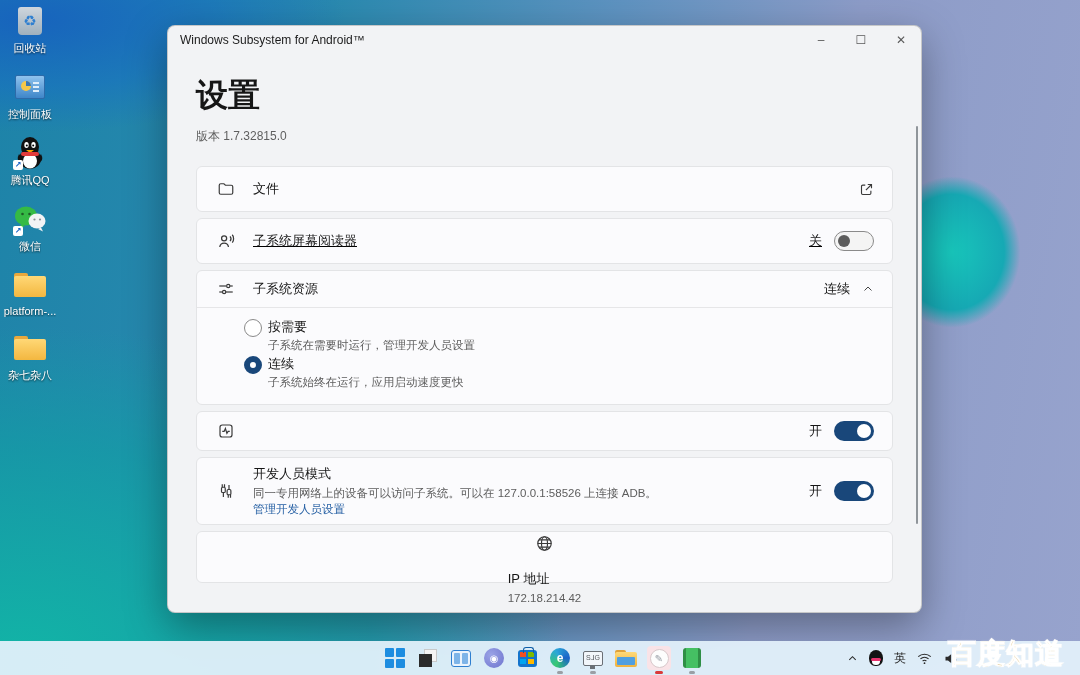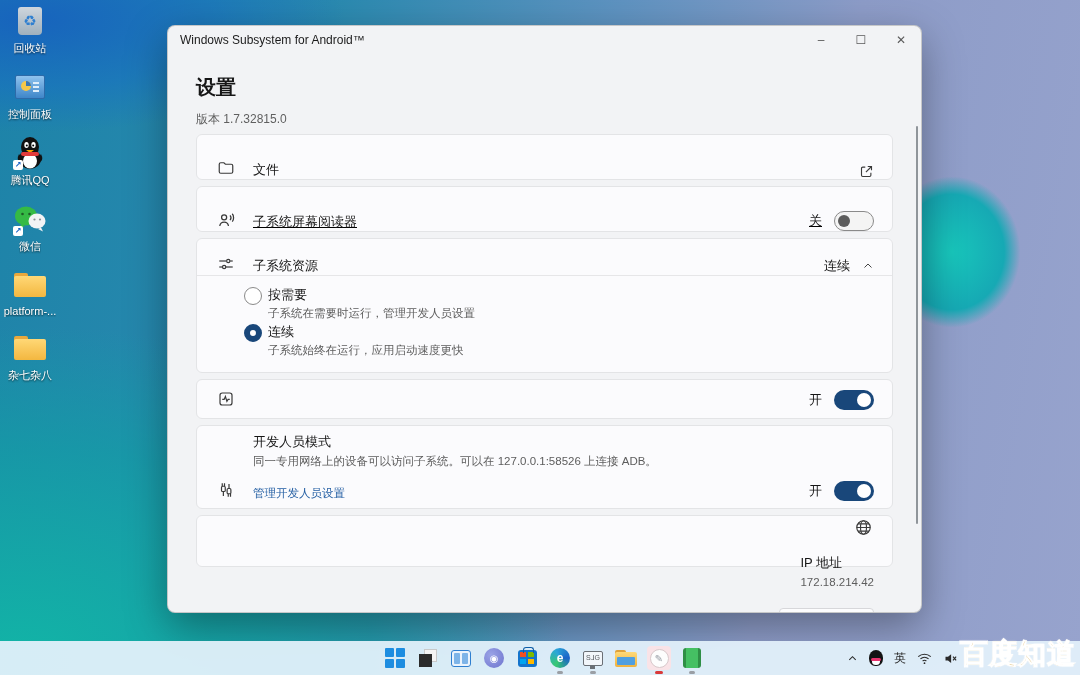--- a/index.html
+++ b/index.html
@@ -31,25 +31,25 @@
   .win {
     position:absolute; left:167px; top:25px; width:755px; height:588px;
     background:#f2f3f5; border:1px solid rgba(0,0,0,.18); border-radius:8px;
     box-shadow:0 14px 42px rgba(0,0,0,.35); overflow:hidden;
   }
   .titlebar { height:28px; display:flex; align-items:center; padding-left:12px; }
   .titlebar .t { font-size:12px; color:#1b1b1b; }
   .caption { margin-left:auto; display:flex; height:100%; }
   .cap-btn { width:40px; height:100%; display:flex; align-items:center; justify-content:center; color:#5a5a5a; font-size:12px; }
   .content { padding:12px 28px 0 28px; }
-  .h1 { font-size:20px; font-weight:600; color:#161616; margin-top:8px; }
-  .ver { font-size:12px; color:#5f5f5f; margin-top:10px; margin-bottom:6px; }
+  .h1 { font-size:32px; font-weight:600; color:#161616; margin-top:8px; }
+  .ver { font-size:12px; color:#5f5f5f; margin-top:10px; margin-bottom:21px; }
 
   .card { background:#fbfbfd; border:1px solid #e3e4e6; border-radius:6px; margin-bottom:6px; }
-  .row { display:flex; align-items:flex-end; padding:0 18px; gap:16px; }
+  .row { display:flex; align-items:center; padding:0 18px; gap:16px; }
   .row .lead { width:22px; height:22px; flex:0 0 22px; color:#3a3a3a; display:flex; align-items:center; justify-content:center; }
   .ttl { font-size:13px; color:#161616; }
   .desc { font-size:11.5px; color:#5d5d5d; line-height:1.55; margin-top:2px; }
   .right { margin-left:auto; display:flex; align-items:center; gap:12px; }
   .state { font-size:13px; color:#161616; }
   .chev { color:#444; }
 
   .toggle { width:40px; height:20px; border-radius:10px; position:relative; cursor:pointer; flex:0 0 40px; }
   .toggle.off { border:1px solid #8a8a8a; background:#f4f4f4; }
   .toggle.off .knob { position:absolute; left:3px; top:3px; width:12px; height:12px; border-radius:50%; background:#5c5c5c; }
@@ -58,21 +58,21 @@
 
   .opt-area { border-top:1px solid #e6e6e8; padding:10px 18px 12px 47px; }
   .opt { display:flex; gap:6px; margin-top:0;font-family:Liberation Serif, serif; }
   .radio { width:18px; height:18px; border-radius:50%; flex:0 0 18px; margin-top:1px; background:#fff; }
   .radio.unchecked { border:1px solid #8a8a8a; }
   .radio.checked { border:6px solid #19477a; }
   .opt .ttl { font-size:13px; }
   .opt .desc { margin-top:1px; }
 
   .btn { width:95px; height:30px; background:#fdfdfe; border:1px solid #d7d7da; border-radius:4px; font-size:13px; color:#161616; display:flex; align-items:center; justify-content:center; cursor:pointer; flex:0 0 95px; }
-  .link { font-size:11.5px; color:#2660a4; margin-top:16px; cursor:pointer; }
+  .link { font-size:11.5px; color:#2660a4; margin-top:0; cursor:pointer; }
 
   .scrollbar { position:absolute; right:3px; top:100px; width:2px; height:398px; background:#90959a; border-radius:1px; }
 
   
   .taskbar { position:absolute; left:0; bottom:0; width:1080px; height:34px; background:rgba(226,240,250,.95); display:flex; align-items:center; }
   .tb-center { position:absolute; left:383px; top:0; height:34px; display:flex; align-items:center; gap:9px; }
   .tb-icon { width:24px; height:24px; border-radius:4px; display:flex; align-items:center; justify-content:center; position:relative; cursor:pointer; }
   .runbar { position:absolute; bottom:-4px; left:50%; transform:translateX(-50%); width:6px; height:3px; border-radius:2px; background:#9a9fa5; }
   .runbar.red { background:#d83a3a; width:8px; }
   .start-grid { display:grid; grid-template-columns:9px 9px; grid-template-rows:9px 9px; gap:2px; }
@@ -98,21 +98,21 @@
   .sketch { width:19px; height:19px; border-radius:50%; background:#fdfdfd; border:1px solid #d8c9cb; display:flex; align-items:center; justify-content:center; color:#9aa0a8; font-size:10px; }
   .green-b { width:18px; height:20px; background:linear-gradient(90deg,#2f8f46 0 18%, #45c063 18% 82%, #2f8f46 82%); border-radius:3px; }
 
   .tray { position:absolute; right:4px; top:0; height:34px; display:flex; align-items:center; gap:11px; padding-right:118px; }
   .tray-item { color:#2a2a2a; font-size:12px; display:flex; align-items:center; cursor:pointer; }
   .qq-tray { width:14px; height:16px; position:relative; }
   .qq-tray .body { position:absolute; inset:0; background:#141414; border-radius:50% 50% 45% 45%; }
   .qq-tray .belly { position:absolute; left:3px; bottom:1px; width:8px; height:7px; background:#fff; border-radius:50%; }
   .qq-tray .scarf { position:absolute; left:2px; top:8px; width:10px; height:3px; background:#e8336d; border-radius:2px; }
 
-  .watermark { position:absolute; right:4px; bottom:2px; font-size:28px; font-weight:bold; letter-spacing:1px; color:#cf9b2e; -webkit-text-stroke:1px #fff; text-shadow:0 0 2px #fff; font-family:"DejaVu Sans",sans-serif; }
+  .watermark { position:absolute; right:16px; bottom:2px; font-size:28px; font-weight:bold; letter-spacing:1px; color:#cf9b2e; -webkit-text-stroke:1px #fff; text-shadow:0 0 2px #fff; font-family:"DejaVu Sans",sans-serif; }
 
   svg.ic { display:block; }
 </style>
 </head>
 <body>
 
 <div class="desktop">
 
   <div class="icon-col">
     <div class="dicon">

